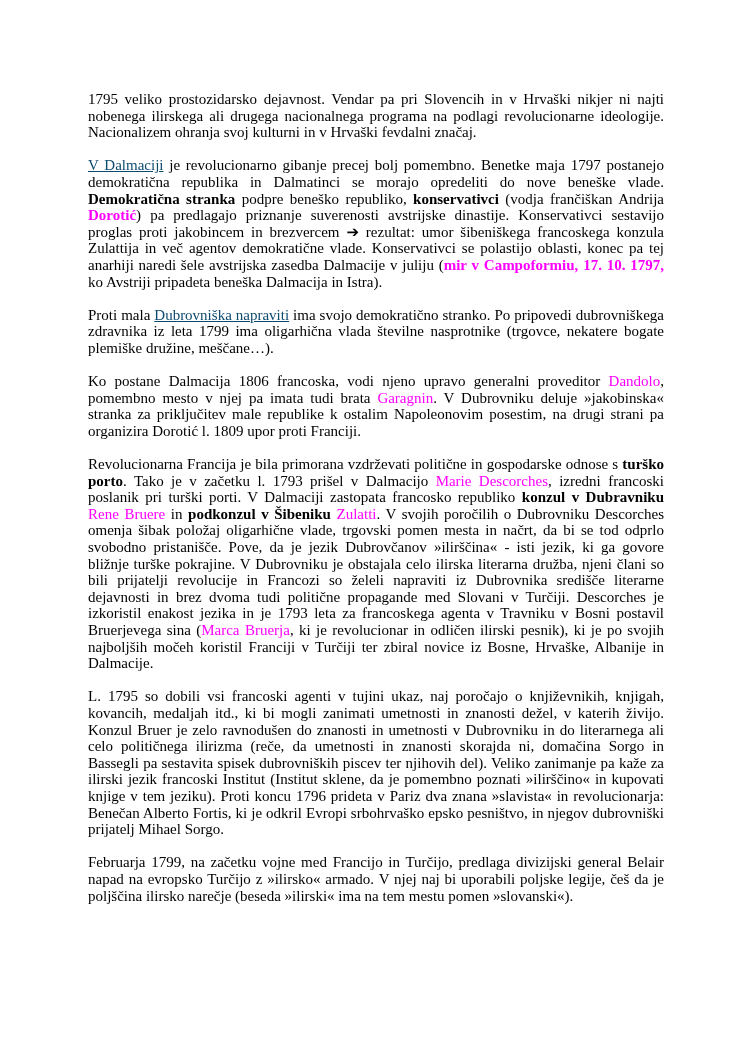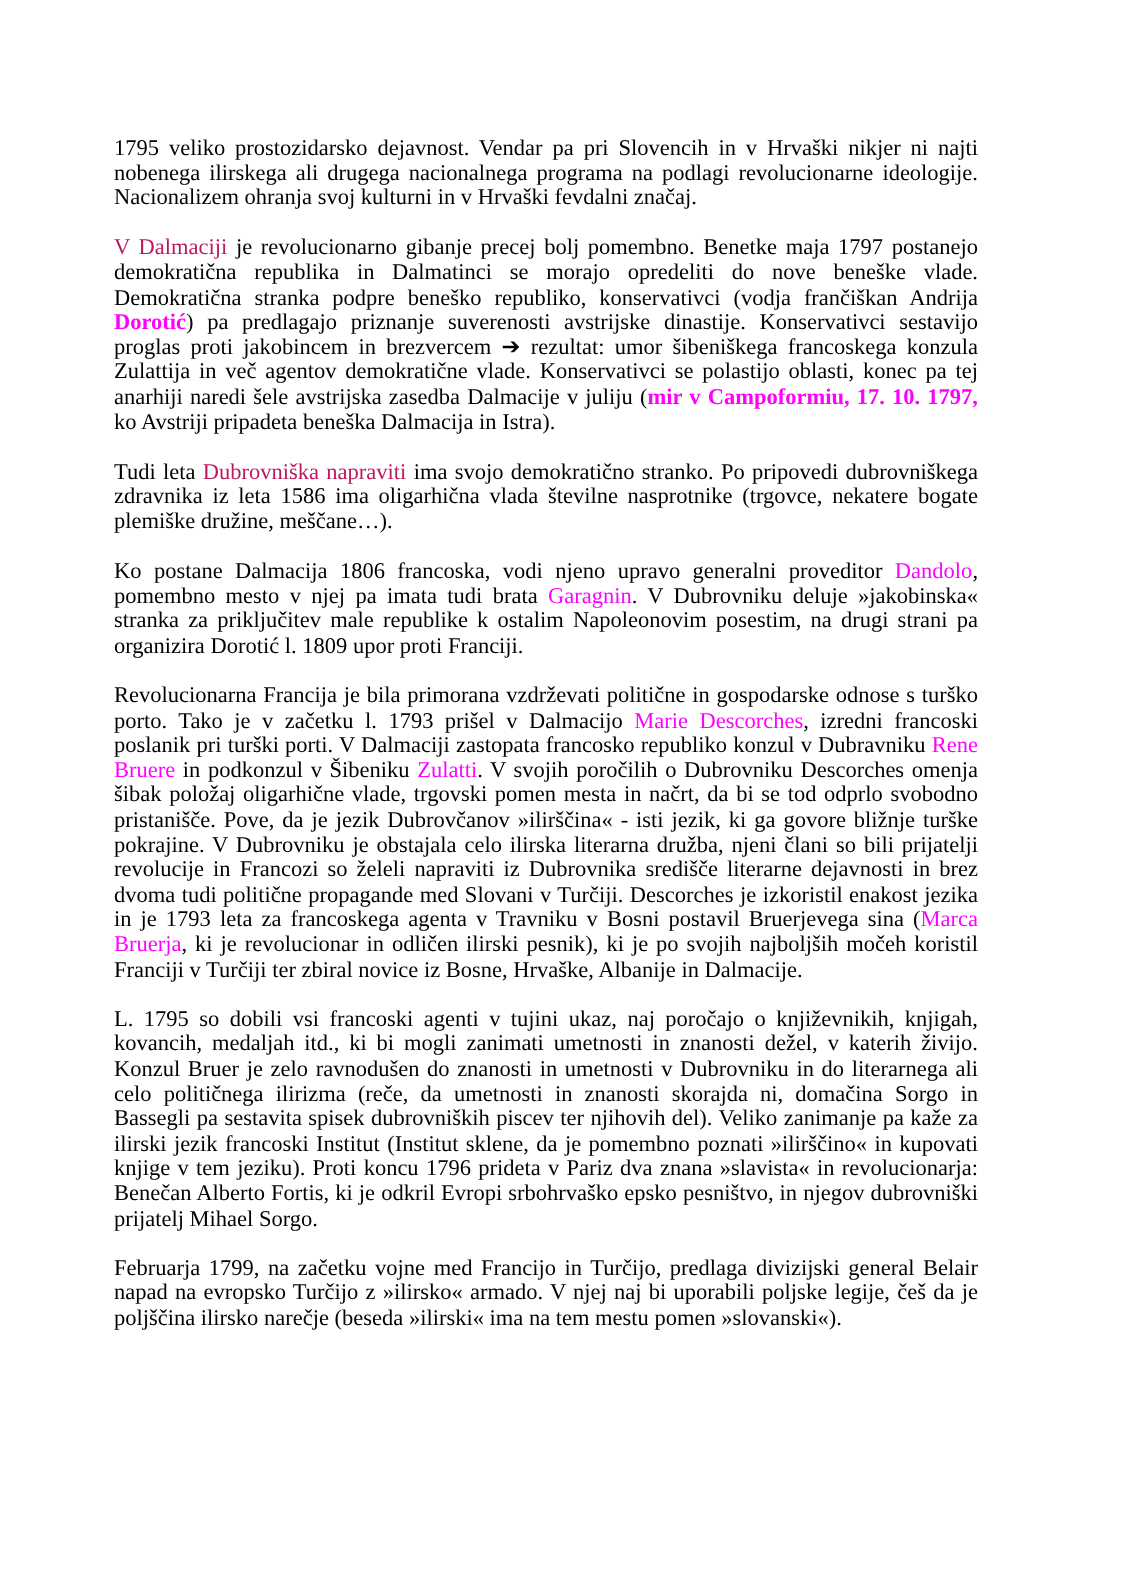--- a/index.html
+++ b/index.html
@@ -12,47 +12,47 @@
   }
   .page {
     position: absolute;
     left: 0; top: 0;
     width: 750px;
     height: 1061px;
     background: #ffffff;
   }
   .doc-body {
     position: absolute;
-    left: 76px;
+    left: 88px;
     top: 91px;
     width: 576px;
     font-family: "Liberation Serif", "DejaVu Serif", serif;
     font-size: 15px;
     line-height: 16.6px;
     color: #000000;
     text-align: justify;
   }
   p.para {
     margin: 0 0 16.6px 0;
     padding: 0;
   }
   p.para:last-child { margin-bottom: 0; }
   .run.normal { color: #000000; }
-  .run.bold { font-weight: normal; color: #000000; }
+  .run.bold { font-weight: bold; color: #000000; }
   .run.magenta { color: #ff00ff; font-weight: bold; }
   .run.bold-magenta { font-weight: normal; color: #ff00ff; }
-  .run.link { color: #be185d; cursor: pointer; }
+  .run.link { color: #0c4a6e; text-decoration: underline; cursor: pointer; }
   .run.underline { color: #000000; }
 </style>
 </head>
 <body>
 
 <div class="page">
   <div class="doc-body">
       <p class="para"><span class="run normal">1795 veliko prostozidarsko dejavnost. Vendar pa pri Slovencih in v Hrvaški nikjer ni najti nobenega ilirskega ali drugega nacionalnega programa na podlagi revolucionarne ideologije. Nacionalizem ohranja svoj kulturni in v Hrvaški fevdalni značaj.</span></p>
       <p class="para"><span class="run link">V Dalmaciji</span><span class="run normal"> je revolucionarno gibanje precej bolj pomembno. Benetke maja 1797 postanejo demokratična republika in Dalmatinci se morajo opredeliti do nove beneške vlade. </span><span class="run bold">Demokratična stranka</span><span class="run normal"> podpre beneško republiko, </span><span class="run bold">konservativci</span><span class="run normal"> (vodja frančiškan Andrija </span><span class="run magenta">Dorotić</span><span class="run normal">) pa predlagajo priznanje suverenosti avstrijske dinastije. Konservativci sestavijo proglas proti jakobincem in brezvercem ➔ rezultat: umor šibeniškega francoskega konzula Zulattija in več agentov demokratične vlade. Konservativci se polastijo oblasti, konec pa tej anarhiji naredi šele avstrijska zasedba Dalmacije v juliju (</span><span class="run magenta">mir v Campoformiu, 17. 10. 1797,</span><span class="run normal"> ko Avstriji pripadeta beneška Dalmacija in Istra).</span></p>
-      <p class="para"><span class="run normal">Tudi leta </span><span class="run link">Dubrovniška napraviti</span><span class="run normal"> ima svojo demokratično stranko. Po pripovedi dubrovniškega zdravnika iz leta 1586 ima oligarhična vlada številne nasprotnike (trgovce, nekatere bogate plemiške družine, meščane…).</span></p>
+      <p class="para"><span class="run normal">Proti mala </span><span class="run link">Dubrovniška napraviti</span><span class="run normal"> ima svojo demokratično stranko. Po pripovedi dubrovniškega zdravnika iz leta 1799 ima oligarhična vlada številne nasprotnike (trgovce, nekatere bogate plemiške družine, meščane…).</span></p>
       <p class="para"><span class="run normal">Ko postane Dalmacija 1806 francoska, vodi njeno upravo generalni proveditor </span><span class="run bold-magenta">Dandolo</span><span class="run normal">, pomembno mesto v njej pa imata tudi brata </span><span class="run bold-magenta">Garagnin</span><span class="run normal">. V Dubrovniku deluje »jakobinska« stranka za priključitev male republike k ostalim Napoleonovim posestim, na drugi strani pa organizira Dorotić l. 1809 upor proti Franciji.</span></p>
       <p class="para"><span class="run normal">Revolucionarna Francija je bila primorana vzdrževati politične in gospodarske odnose s </span><span class="run bold">turško porto</span><span class="run normal">. Tako je v začetku l. 1793 prišel v Dalmacijo </span><span class="run bold-magenta">Marie Descorches</span><span class="run normal">, izredni francoski poslanik pri turški porti. V Dalmaciji zastopata francosko republiko </span><span class="run bold">konzul v Dubravniku </span><span class="run bold-magenta">Rene Bruere</span><span class="run normal"> in </span><span class="run bold">podkonzul v Šibeniku </span><span class="run bold-magenta">Zulatti</span><span class="run normal">. V svojih poročilih o Dubrovniku Descorches omenja šibak položaj oligarhične vlade, trgovski pomen mesta in načrt, da bi se tod odprlo svobodno pristanišče. Pove, da je jezik Dubrovčanov »ilirščina« - isti jezik, ki ga govore bližnje turške pokrajine. V Dubrovniku je obstajala celo ilirska literarna družba, njeni člani so bili prijatelji revolucije in Francozi so želeli napraviti iz Dubrovnika središče literarne dejavnosti in brez dvoma tudi politične propagande med Slovani v Turčiji. Descorches je izkoristil enakost jezika in je 1793 leta za francoskega agenta v Travniku v Bosni postavil Bruerjevega sina (</span><span class="run bold-magenta">Marca Bruerja</span><span class="run normal">, ki je revolucionar in odličen ilirski pesnik), ki je po svojih najboljših močeh koristil Franciji v Turčiji ter zbiral novice iz Bosne, Hrvaške, Albanije in Dalmacije.</span></p>
       <p class="para"><span class="run normal">L. 1795 so dobili vsi francoski agenti v tujini ukaz, naj poročajo o književnikih, knjigah, kovancih, medaljah itd., ki bi mogli zanimati umetnosti in znanosti dežel, v katerih živijo. Konzul Bruer je zelo </span><span class="run underline">ravnodušen</span><span class="run normal"> do znanosti in umetnosti v Dubrovniku in do literarnega ali celo političnega ilirizma (reče, da umetnosti in znanosti skorajda ni, domačina Sorgo in Bassegli pa sestavita spisek dubrovniških piscev ter njihovih del). Veliko zanimanje pa kaže za ilirski jezik </span><span class="run underline">francoski Institut</span><span class="run normal"> (Institut sklene, da je pomembno poznati »ilirščino« in kupovati knjige v tem jeziku). Proti koncu 1796 prideta v Pariz dva znana »slavista« in revolucionarja: Benečan Alberto Fortis, ki je odkril Evropi srbohrvaško epsko pesništvo, in njegov dubrovniški prijatelj Mihael Sorgo.</span></p>
       <p class="para"><span class="run normal">Februarja 1799, na začetku vojne med Francijo in Turčijo, predlaga divizijski general Belair napad na evropsko Turčijo z »ilirsko« armado. V njej naj bi uporabili poljske legije, češ da je poljščina ilirsko narečje (beseda »ilirski« ima na tem mestu pomen »slovanski«).</span></p>
     </div>
 </div>
 
 </body></html>

